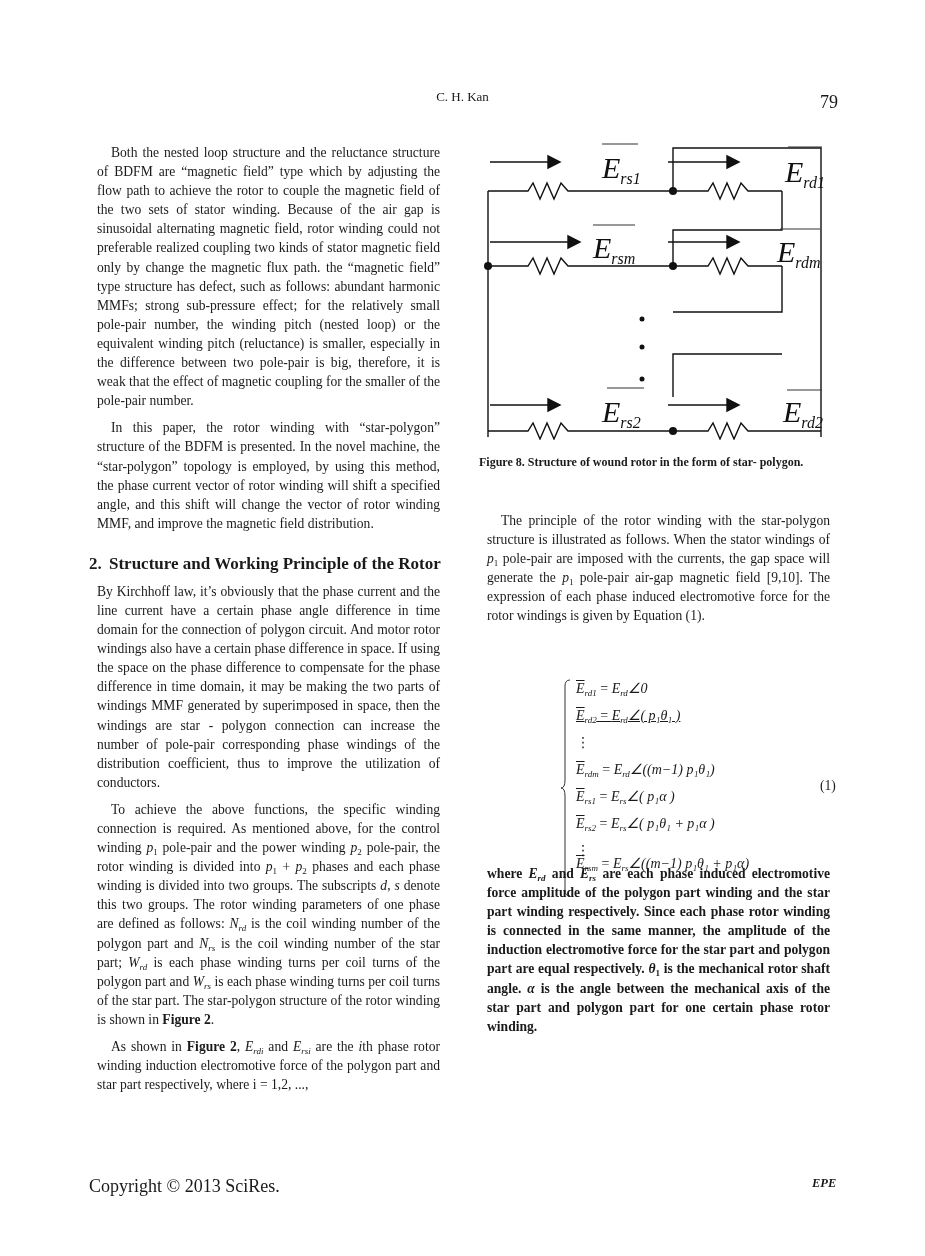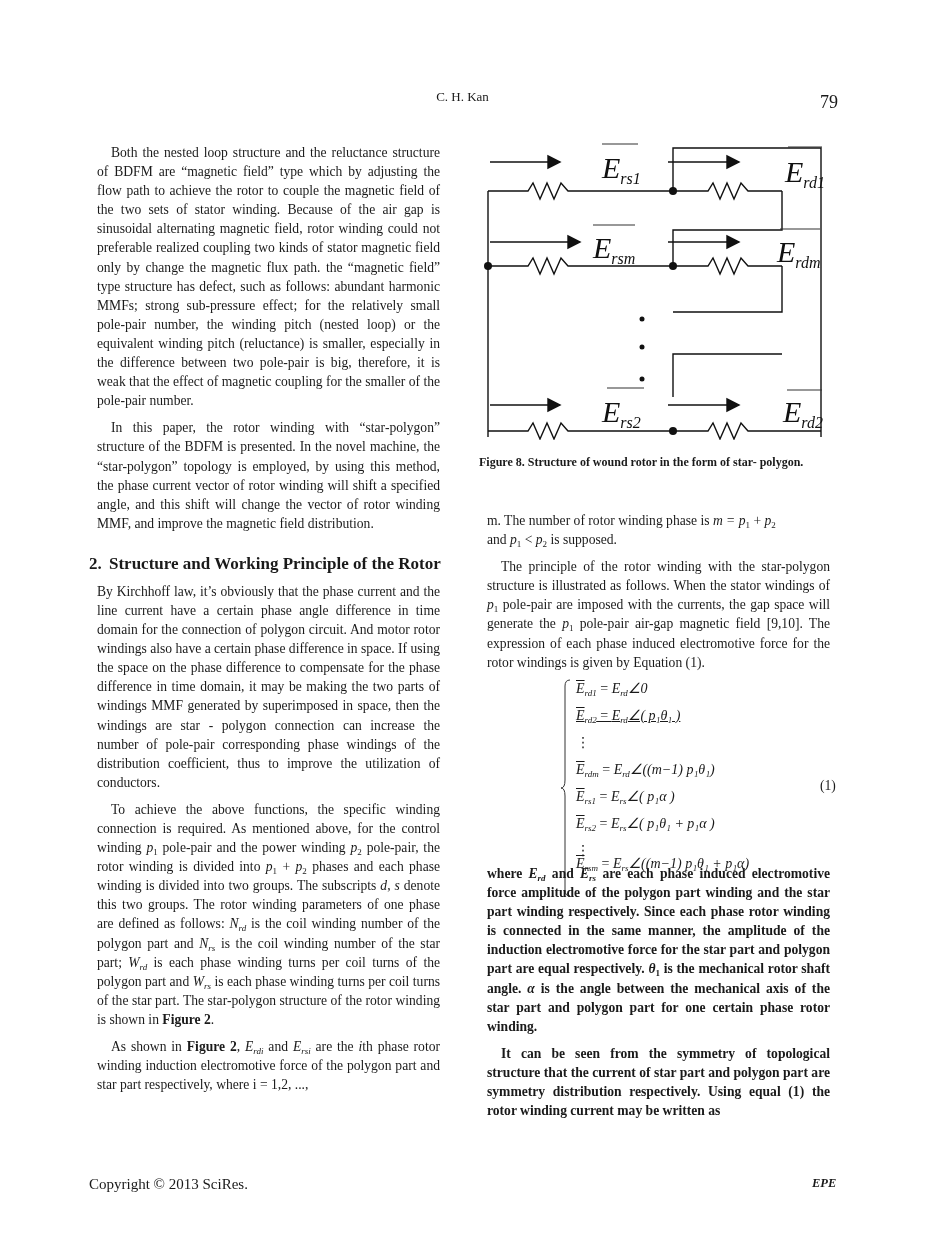--- a/index.html
+++ b/index.html
@@ -18,21 +18,21 @@
   i, .m { font-style:italic; }
   sub { font-size:9px; vertical-align:-3px; line-height:0; }
   b { font-weight:bold; }
   .caption { position:absolute; left:479px; top:453px; width:359px; font-weight:bold; font-size:12px; line-height:18px; text-align:justify; }
   .figure { position:absolute; left:480px; top:140px; width:360px; height:300px; }
   .eq { position:absolute; left:560px; top:678px; width:280px; height:220px; font-size:14px; }
   .eq-line { position:absolute; left:16px; white-space:nowrap; font-family:"Liberation Serif", serif; }
   .eq-brace { position:absolute; left:0; top:0; width:12px; height:220px; }
   .eq-num { position:absolute; left:820px; top:778px; font-size:13.6px; }
   .ov { text-decoration:overline; }
-  .footer-left { position:absolute; top:1176px; left:89px; font-size:15px; }
+  .footer-left { position:absolute; top:1176px; left:89px; font-size:18px; }
   .footer-right { position:absolute; top:1176px; left:812px; font-size:12.5px; font-weight:bold; font-style:italic; }
   .fig-label { font-family:"Liberation Serif", serif; font-style:italic; font-size:30px; fill:#111; }
   .fig-sub { font-family:"Liberation Serif", serif; font-style:italic; font-size:16px; fill:#111; }
 </style>
 </head>
 <body>
 
 <div class="hdr-author">C. H. Kan</div>
 <div class="hdr-page">79</div>
 
@@ -107,21 +107,20 @@
   <text class="fig-label" x="305" y="42"><tspan>E</tspan><tspan class="fig-sub" dy="6">rd1</tspan></text>
   <text class="fig-label" x="113" y="118"><tspan>E</tspan><tspan class="fig-sub" dy="6">rsm</tspan></text>
   <text class="fig-label" x="297" y="122"><tspan>E</tspan><tspan class="fig-sub" dy="6">rdm</tspan></text>
   <text class="fig-label" x="122" y="282"><tspan>E</tspan><tspan class="fig-sub" dy="6">rs2</tspan></text>
   <text class="fig-label" x="303" y="282"><tspan>E</tspan><tspan class="fig-sub" dy="6">rd2</tspan></text>
 </svg>
 
 <div class="caption">Figure 8. Structure of wound rotor in the form of star- polygon.</div>
 
 <div class="col col-right" style="top:503px;">
-  <p class="noind"><span>m. The number of rotor winding phase is </span><i>m = </i><i>p</i><sub>1</sub><span> + </span><i>p</i><sub>2</sub><br><span>and </span><i>p</i><sub>1</sub><span> &lt; </span><i>p</i><sub>2</sub><span> is supposed.</span></p>
   <p><span>The principle of the rotor winding with the star-polygon structure is illustrated as follows. When the stator windings of </span><i>p</i><sub>1</sub><span> pole-pair are imposed with the currents, the gap space will generate the </span><i>p</i><sub>1</sub><span> pole-pair air-gap magnetic field [9,10]. The expression of each phase induced electromotive force for the rotor windings is given by Equation (1).</span></p>
 </div>
 
 <div class="eq">
   <svg class="eq-brace" viewBox="0 0 12 220" width="12" height="220">
     <path d="M10,2 Q5,2 5,8 L5,102 Q5,110 1,110 Q5,110 5,118 L5,212 Q5,218 10,218" stroke="#333" stroke-width="1" fill="none"></path>
   </svg>
   <div id="eq-lines">
       <div class="eq-line" style="top: 2px;"><i class="ov">E</i><sub class="m">rd1</sub><span> = </span><i>E</i><sub class="m">rd</sub><i>∠0</i></div>
       <div class="eq-line" style="top: 29px; text-decoration: underline;"><i class="ov">E</i><sub class="m">rd2</sub><span> = </span><i>E</i><sub class="m">rd</sub><i>∠( p₁θ₁ )</i></div>
@@ -130,17 +129,16 @@
       <div class="eq-line" style="top: 110px;"><i class="ov">E</i><sub class="m">rs1</sub><span> = </span><i>E</i><sub class="m">rs</sub><i>∠( p₁α )</i></div>
       <div class="eq-line" style="top: 137px;"><i class="ov">E</i><sub class="m">rs2</sub><span> = </span><i>E</i><sub class="m">rs</sub><i>∠( p₁θ₁ + p₁α )</i></div>
       <div class="eq-line" style="top: 164px;"><span>⋮</span></div>
       <div class="eq-line" style="top: 177px;"><i class="ov">E</i><sub class="m">rsm</sub><span> = </span><i>E</i><sub class="m">rs</sub><i>∠((m−1) p₁θ₁ + p₁α)</i></div>
     </div>
 </div>
 <div class="eq-num">(1)</div>
 
 <div class="col col-right" style="top:856px;font-weight:bold;">
   <p class="noind"><span>where </span><i>E</i><sub class="m">rd</sub><span> and </span><i>E</i><sub class="m">rs</sub><span> are each phase induced electromotive force amplitude of the polygon part winding and the star part winding respectively. Since each phase rotor winding is connected in the same manner, the amplitude of the induction electromotive force for the star part and polygon part are equal respectively. </span><i>θ</i><sub>1</sub><span> is the mechanical rotor shaft angle. </span><i>α</i><span> is the angle between the mechanical axis of the star part and polygon part for one certain phase rotor winding.</span></p>
-  <p>It can be seen from the symmetry of topological structure that the current of star part and polygon part are symmetry distribution respectively. Using equal (1) the rotor winding current may be written as</p>
 </div>
 
 <div class="footer-left">Copyright © 2013 SciRes.</div>
 <div class="footer-right">EPE</div>
 
 </body></html>

